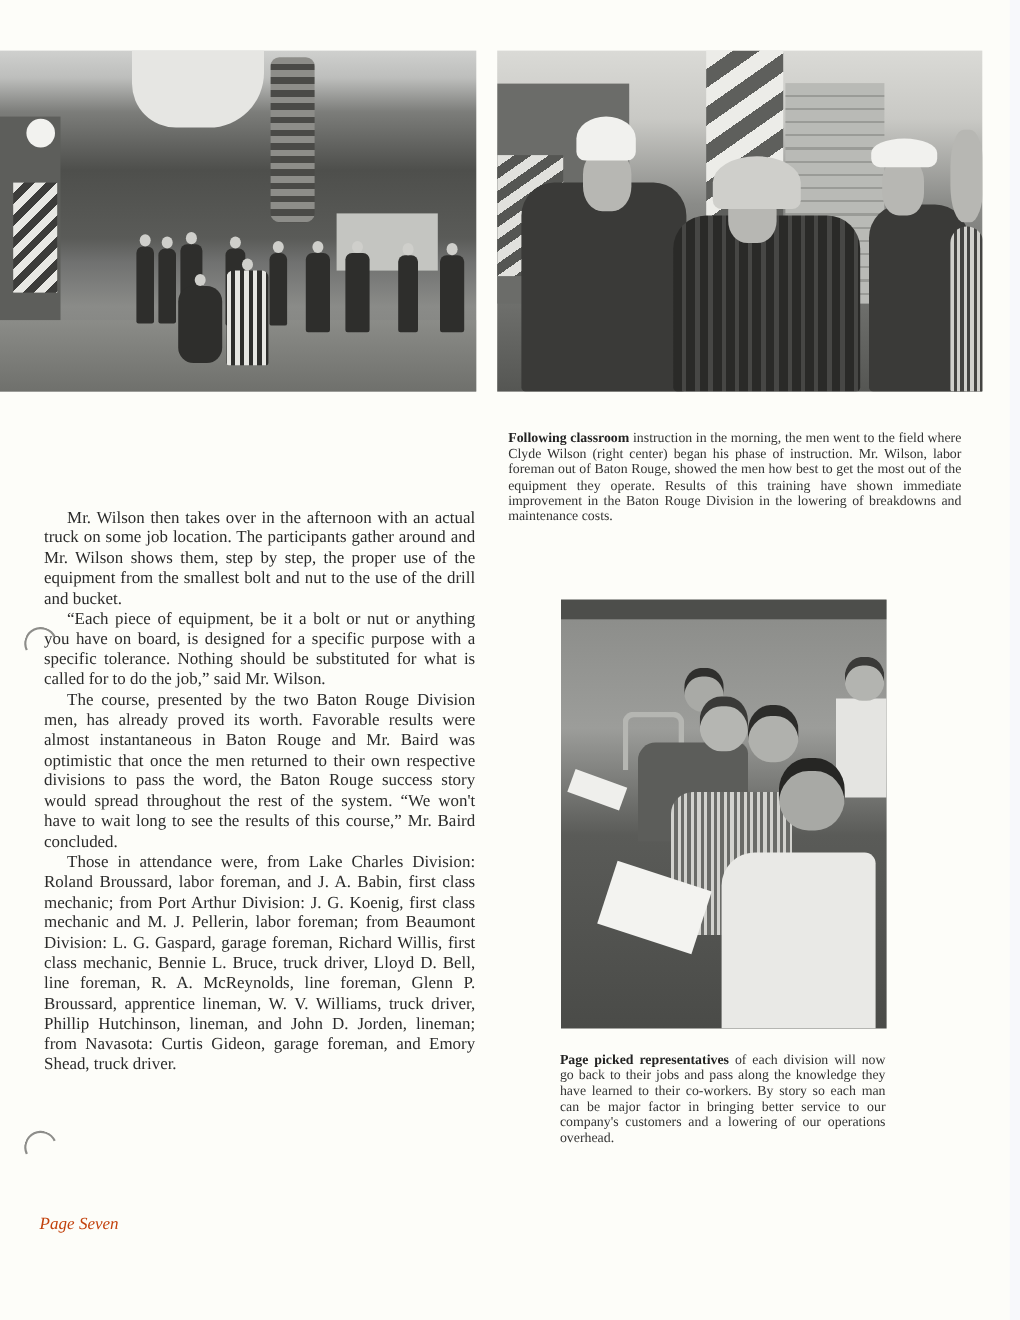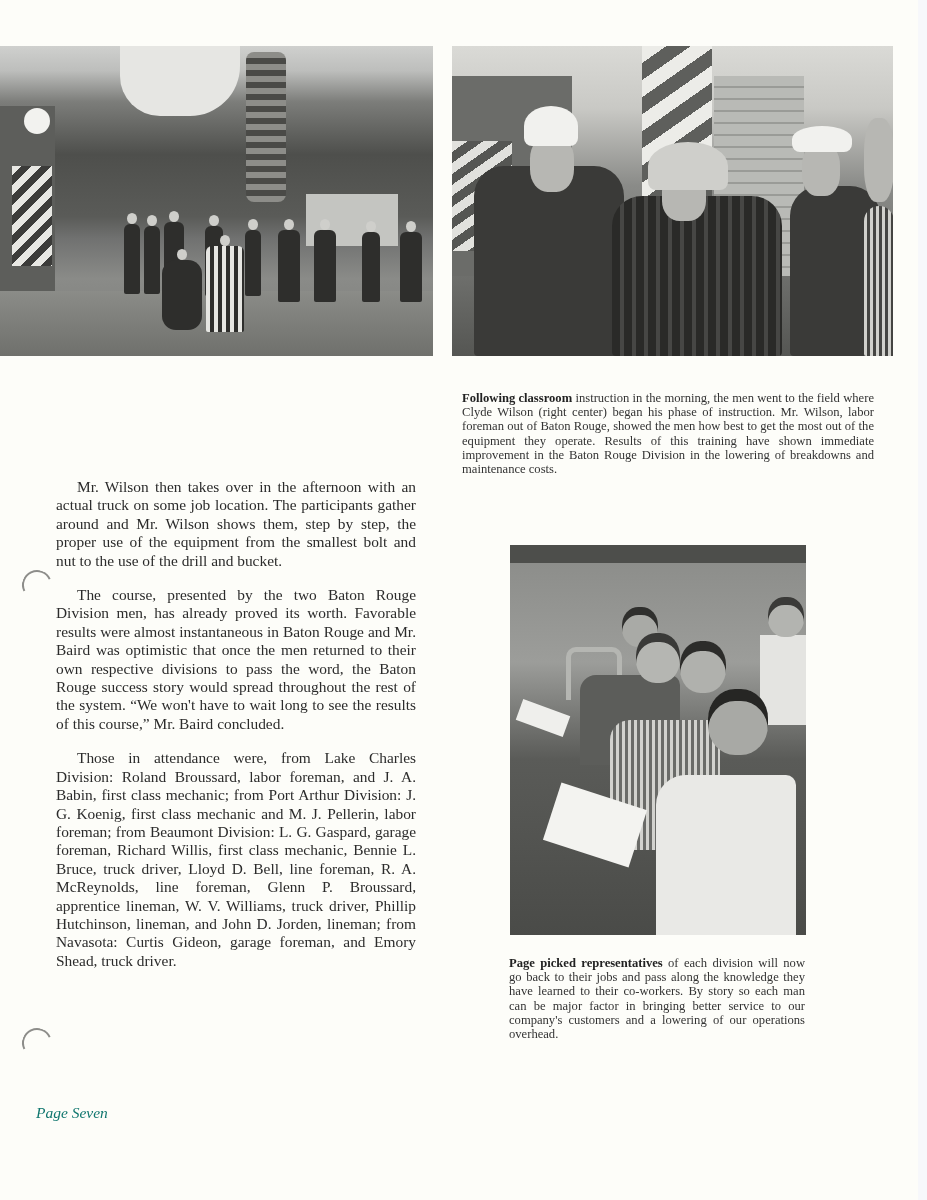--- a/index.html
+++ b/index.html
@@ -80,34 +80,34 @@
       text-align: justify; color: #333;
     }
     .caption b { font-weight: bold; color: #222; }
     #caption-top { left: 462px; top: 376px; width: 412px; margin-top: 15px; }
     #caption-bottom { left: 509px; top: 956px; width: 296px; }
 
     .body-col {
       position: absolute; left: 40px; top: 462px; width: 392px;
       font-size: 15.4px; line-height: 18.4px; text-align: justify; color: #2b2b2b;
     }
-    .body-col p { margin: 16px; text-indent: 21px; }
+    .body-col p { margin: 0; text-indent: 21px; }
 
     .binder-hole {
       position: absolute; width: 26px; height: 26px; border-radius: 50%;
       border: 2px solid #8d8d8a; border-right-color: transparent; border-bottom-color: transparent;
       transform: rotate(20deg);
       background: transparent;
     }
     #hole-1 { left: 22px; top: 570px; }
     #hole-2 { left: 22px; top: 1028px; }
 
     .folio {
       position: absolute; left: 36px; top: 1104px;
-      font-style: italic; font-size: 15.5px; color: #0f766e;
+      font-style: italic; font-size: 15.5px; color: #c2410c;
     }
   </style>
 </head>
 <body>
 
 <div class="page-edge"></div>
 
 <div class="photo" id="photo-field">
   <div class="sky"></div>
   <div class="truck"></div>
@@ -144,20 +144,21 @@
   <div class="face" style="left:350px;top:98px;width:38px;height:52px;"></div>
   <div class="hat" style="left:340px;top:80px;width:60px;height:26px;"></div>
   <div class="man" style="left:412px;top:160px;width:30px;height:150px;background:repeating-linear-gradient(90deg,#d0d0cc 0 3px,#444442 3px 6px);"></div>
   <div class="face" style="left:412px;top:72px;width:30px;height:84px;"></div>
 </div>
 
 <div class="caption" id="caption-top"><b>Following classroom</b><span> instruction in the morning, the men went to the field where Clyde Wilson (right center) began his phase of instruction. Mr. Wilson, labor foreman out of Baton Rouge, showed the men how best to get the most out of the equipment they operate. Results of this training have shown immediate improvement in the Baton Rouge Division in the lowering of breakdowns and maintenance costs.</span></div>
 
 <div class="body-col">
   <p>Mr. Wilson then takes over in the afternoon with an actual truck on some job location. The participants gather around and Mr. Wilson shows them, step by step, the proper use of the equipment from the smallest bolt and nut to the use of the drill and bucket.</p>
+  <p>“Each piece of equipment, be it a bolt or nut or anything you have on board, is designed for a specific purpose with a specific tolerance. Nothing should be substituted for what is called for to do the job,” said Mr. Wilson.</p>
   <p>The course, presented by the two Baton Rouge Division men, has already proved its worth. Favorable results were almost instantaneous in Baton Rouge and Mr. Baird was optimistic that once the men returned to their own respective divisions to pass the word, the Baton Rouge success story would spread throughout the rest of the system. “We won't have to wait long to see the results of this course,” Mr. Baird concluded.</p>
   <p>Those in attendance were, from Lake Charles Division: Roland Broussard, labor foreman, and J. A. Babin, first class mechanic; from Port Arthur Division: J. G. Koenig, first class mechanic and M. J. Pellerin, labor foreman; from Beaumont Division: L. G. Gaspard, garage foreman, Richard Willis, first class mechanic, Bennie L. Bruce, truck driver, Lloyd D. Bell, line foreman, R. A. McReynolds, line foreman, Glenn P. Broussard, apprentice lineman, W. V. Williams, truck driver, Phillip Hutchinson, lineman, and John D. Jorden, lineman; from Navasota: Curtis Gideon, garage foreman, and Emory Shead, truck driver.</p>
 </div>
 
 <div class="photo" id="photo-class">
   <div class="wall-band"></div>
   <div class="chair"></div>
   <div class="shirtE"></div>
   <div class="headE"></div>
   <div class="shirt-dark"></div>

